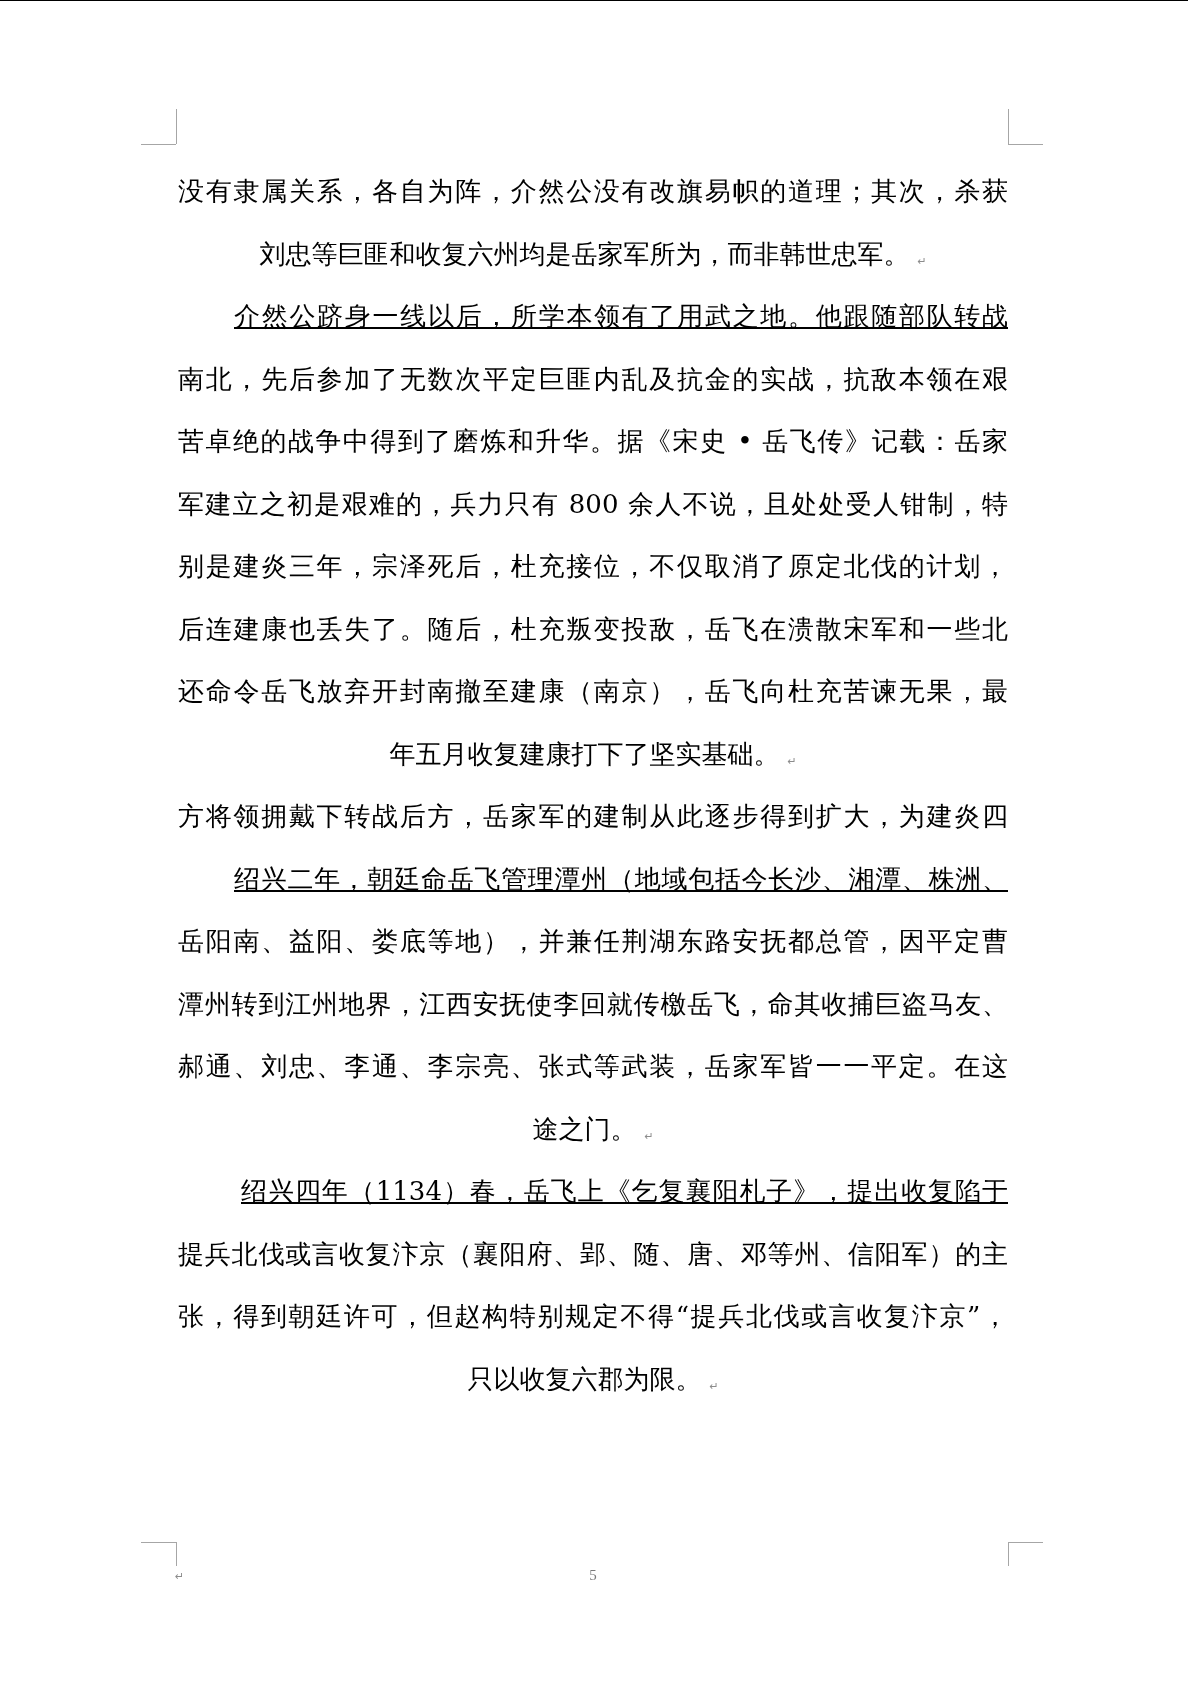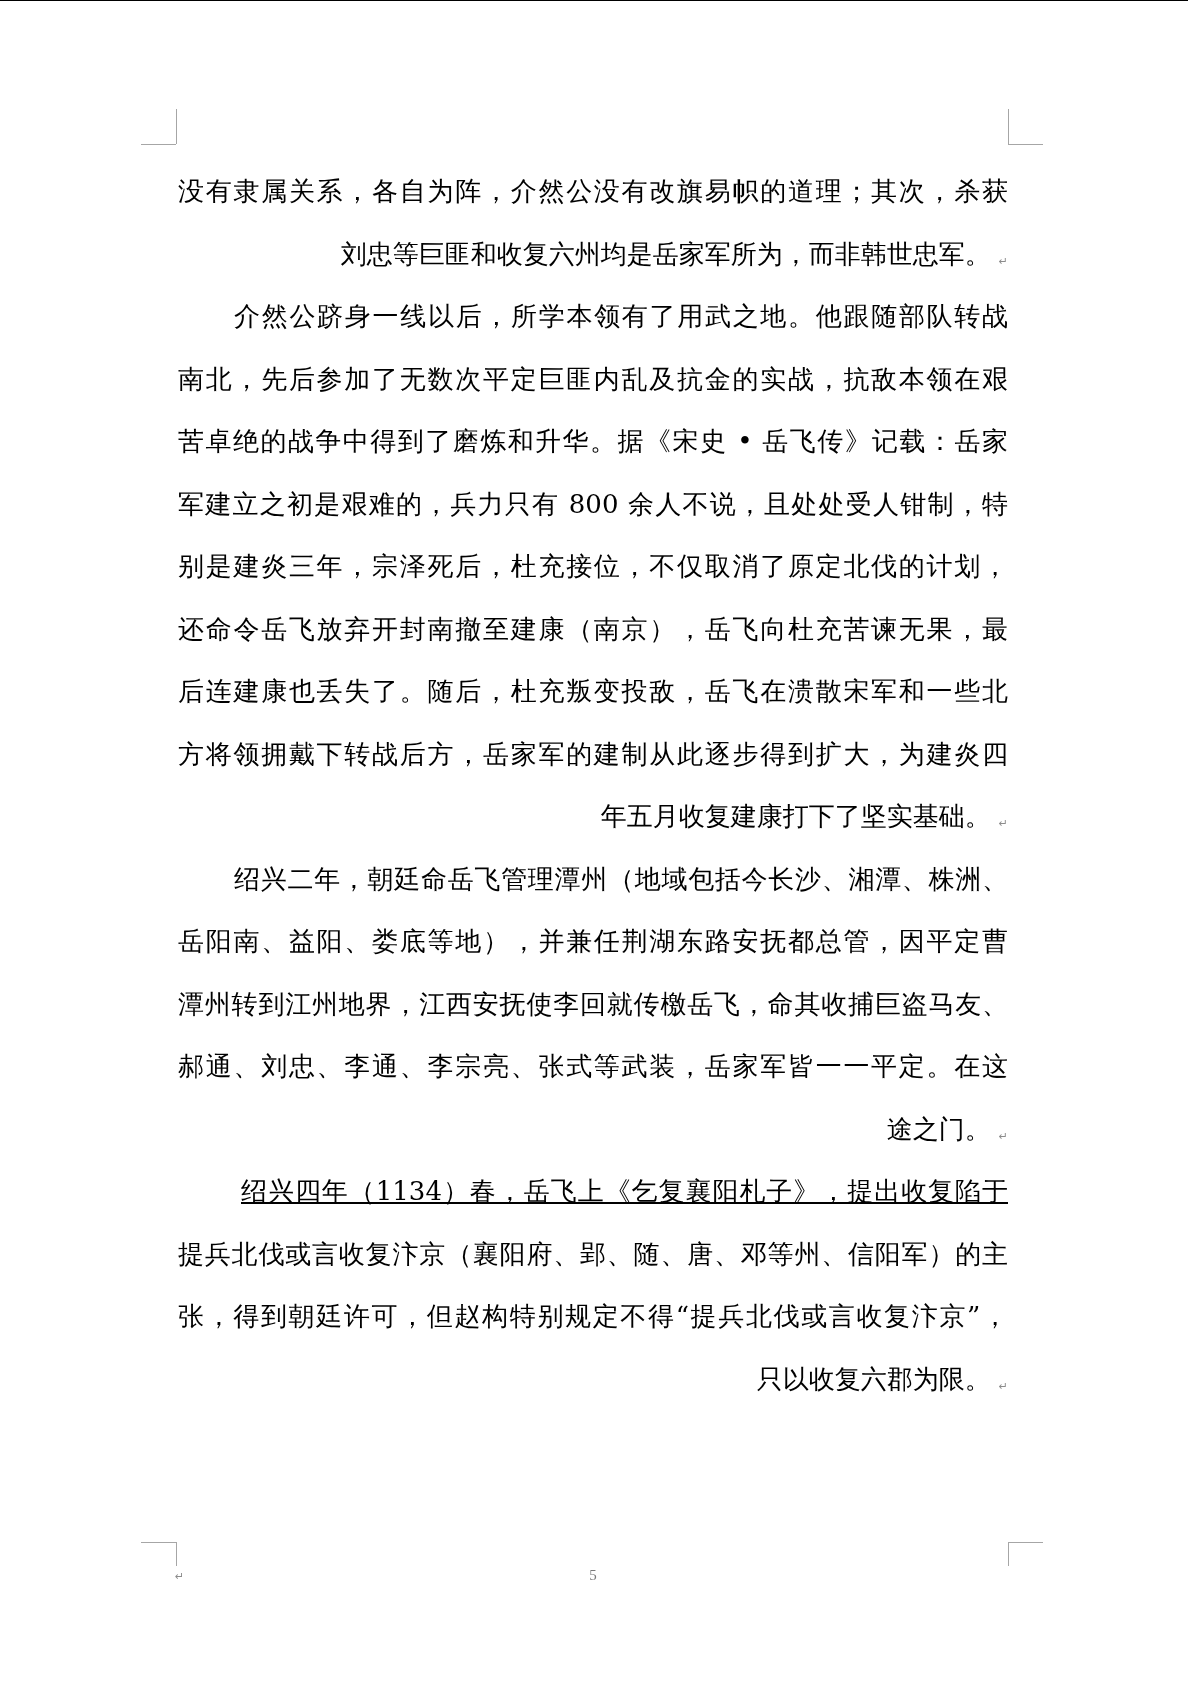--- a/index.html
+++ b/index.html
@@ -31,22 +31,22 @@
     .line {
       height: 62.5px;
       line-height: 62.5px;
       white-space: normal;
       overflow: visible;
     }
     .line.j {
       text-align: justify;
       text-align-last: justify;
     }
-    .line.last { text-align: right; }
-    .line.ind { text-indent: 56px; }
+    .line.last { text-align: center; }
+    .line.ind { text-indent: 56px; text-decoration: underline; }
     .line.ind2 { text-indent: 63px; text-decoration: underline; }
     .pmark {
       font-family: "DejaVu Sans", sans-serif;
       font-size: 11px;
       color: #8c8c8c;
       margin-left: 8px;
       vertical-align: -2px;
     }
     .page-number {
       position: absolute;
@@ -87,24 +87,24 @@
     <div class="line j"><span>没有隶属关系，各自为阵，介然公没有改旗易帜的道理；其次，杀获</span></div>
     <div class="line last"><span>刘忠等巨匪和收复六州均是岳家军所为，而非韩世忠军。</span><span class="pmark">↵</span></div>
   </div>
 
   <div class="para">
     <div class="line j ind"><span>介然公跻身一线以后，所学本领有了用武之地。他跟随部队转战</span></div>
     <div class="line j"><span>南北，先后参加了无数次平定巨匪内乱及抗金的实战，抗敌本领在艰</span></div>
     <div class="line j"><span>苦卓绝的战争中得到了磨炼和升华。据《宋史 • 岳飞传》记载：岳家</span></div>
     <div class="line j"><span>军建立之初是艰难的，兵力只有 800 余人不说，且处处受人钳制，特</span></div>
     <div class="line j"><span>别是建炎三年，宗泽死后，杜充接位，不仅取消了原定北伐的计划，</span></div>
+    <div class="line j"><span>后连建康也丢失了。随后，杜充叛变投敌，岳飞在溃散宋军和一些北</span></div>
     <div class="line j"><span>还命令岳飞放弃开封南撤至建康（南京），岳飞向杜充苦谏无果，最</span></div>
-    <div class="line j"><span>后连建康也丢失了。随后，杜充叛变投敌，岳飞在溃散宋军和一些北</span></div>
+    <div class="line last"><span>年五月收复建康打下了坚实基础。</span><span class="pmark">↵</span></div>
     <div class="line j"><span>方将领拥戴下转战后方，岳家军的建制从此逐步得到扩大，为建炎四</span></div>
-    <div class="line last"><span>年五月收复建康打下了坚实基础。</span><span class="pmark">↵</span></div>
   </div>
 
   <div class="para">
     <div class="line j ind"><span>绍兴二年，朝廷命岳飞管理潭州（地域包括今长沙、湘潭、株洲、</span></div>
     <div class="line j"><span>岳阳南、益阳、娄底等地），并兼任荆湖东路安抚都总管，因平定曹</span></div>
     <div class="line j"><span>潭州转到江州地界，江西安抚使李回就传檄岳飞，命其收捕巨盗马友、</span></div>
     <div class="line j"><span>郝通、刘忠、李通、李宗亮、张式等武装，岳家军皆一一平定。在这</span></div>
     <div class="line last"><span>途之门。</span><span class="pmark">↵</span></div>
   </div>
 

